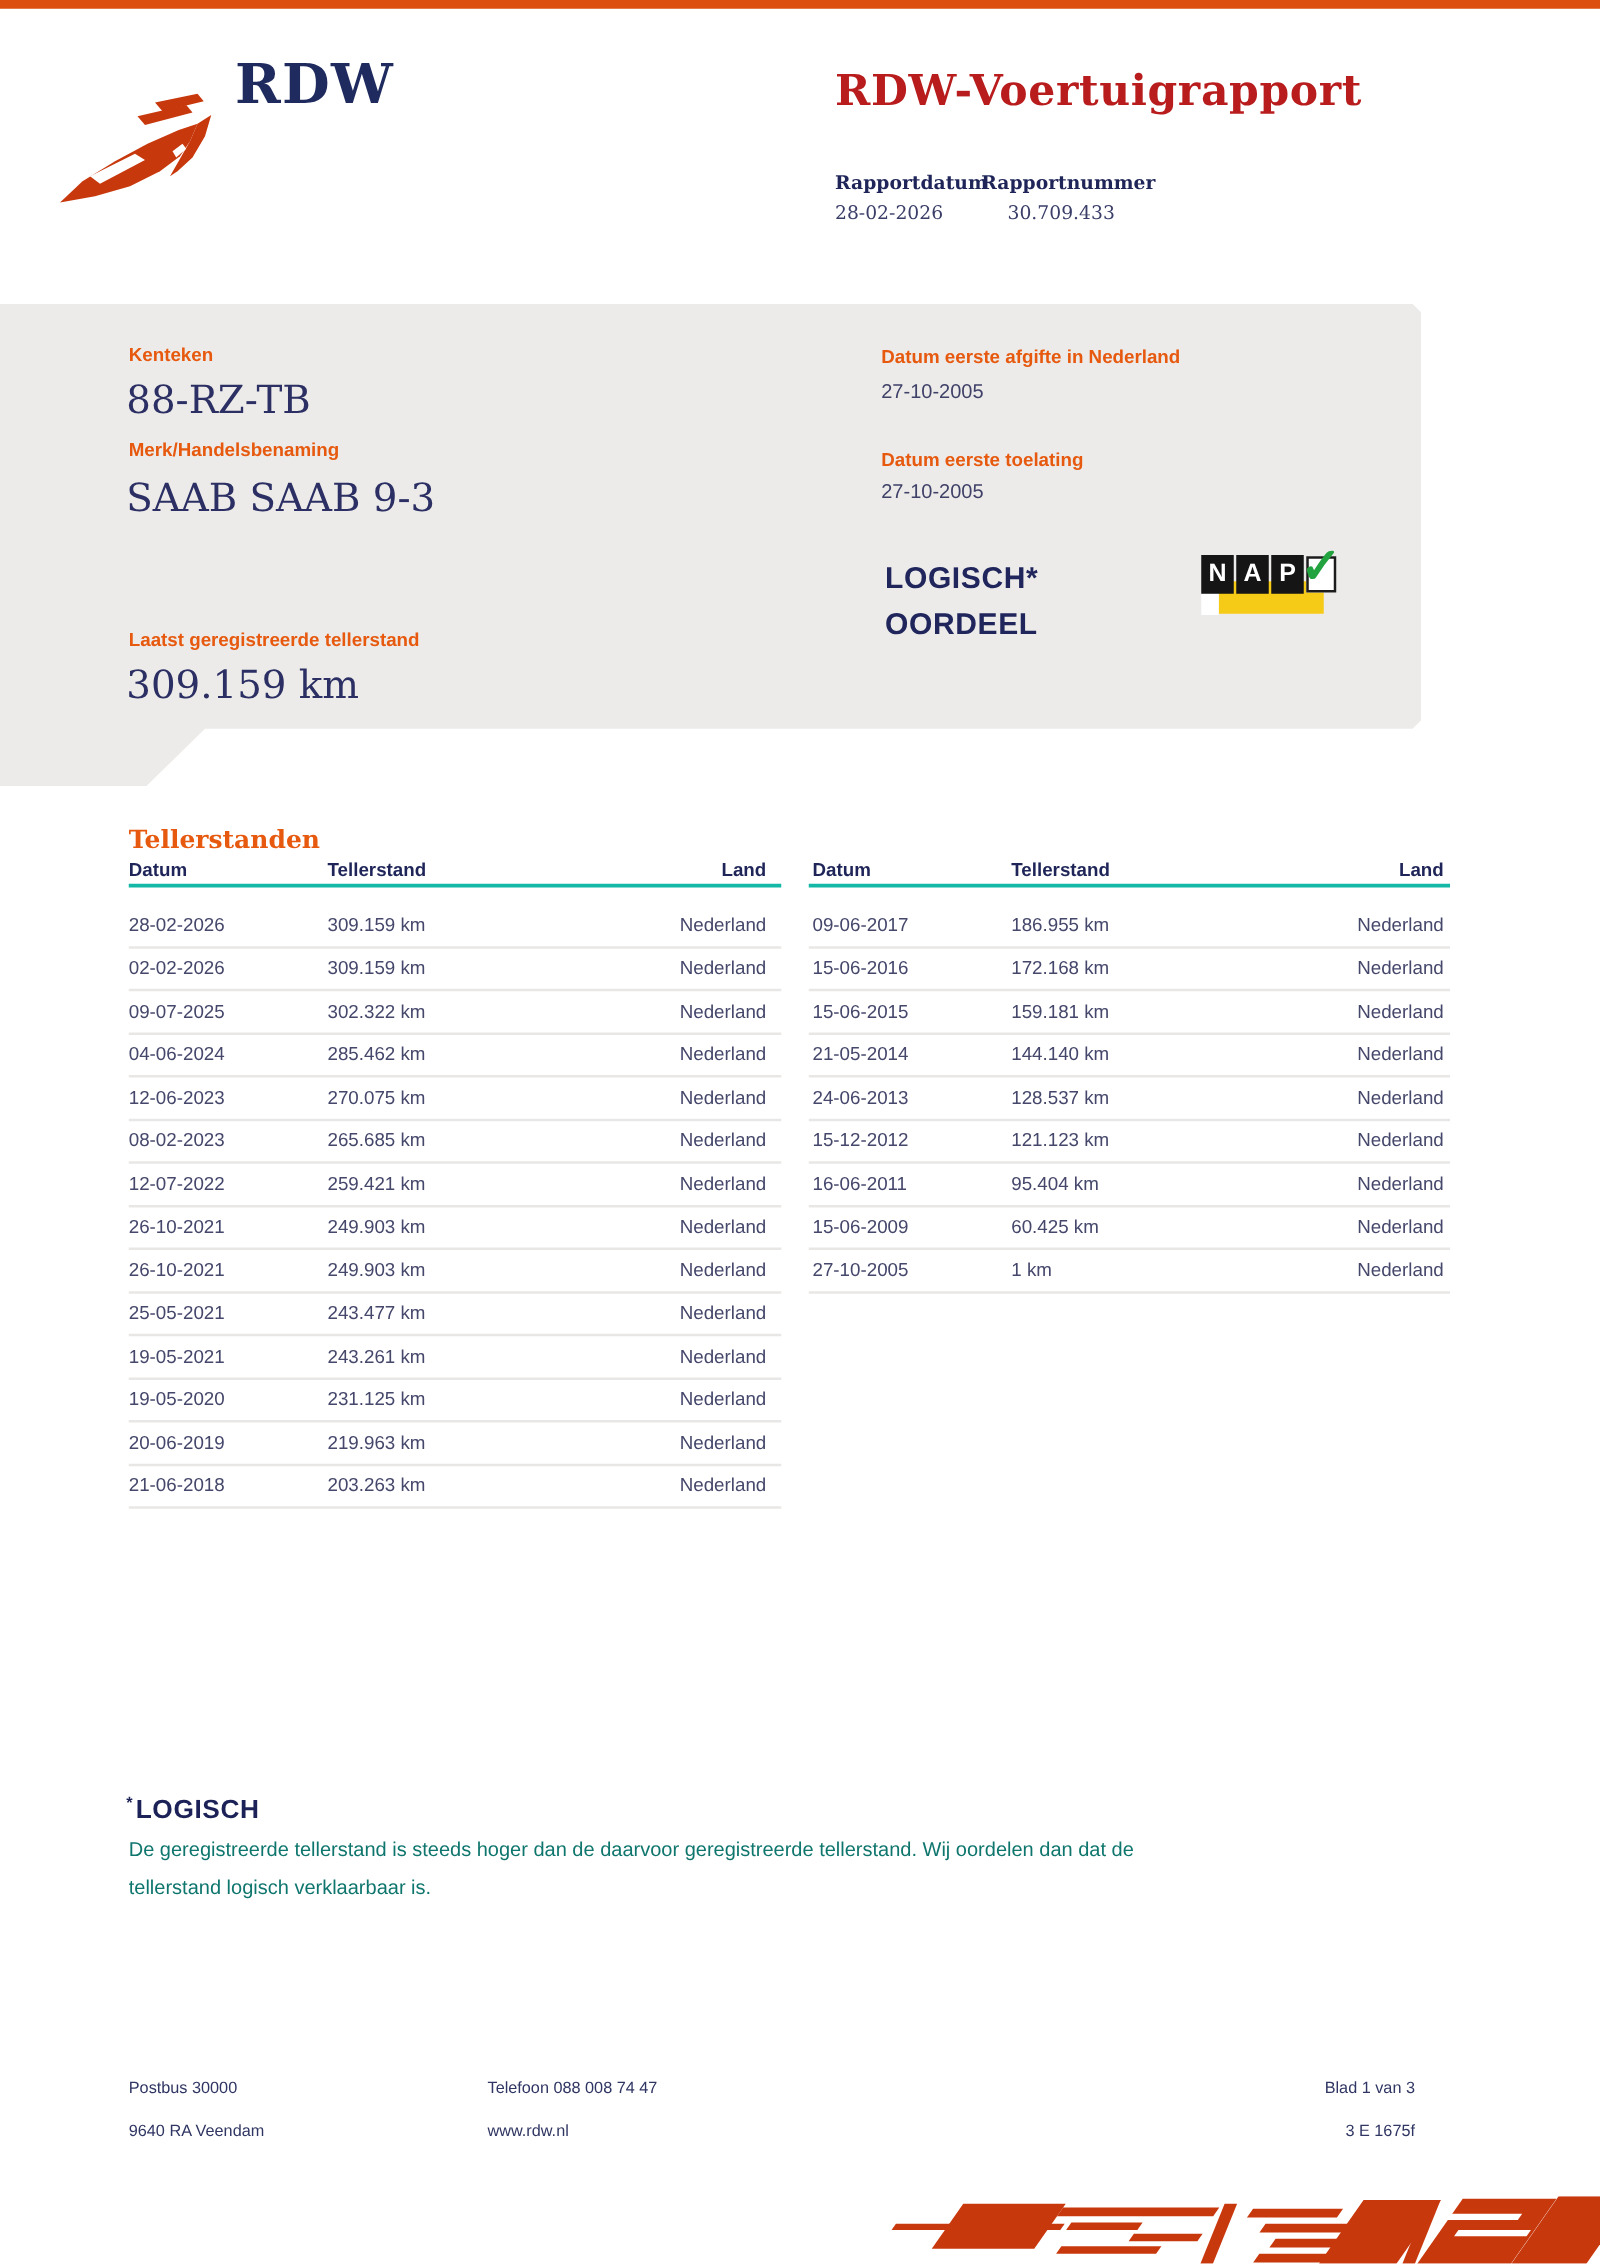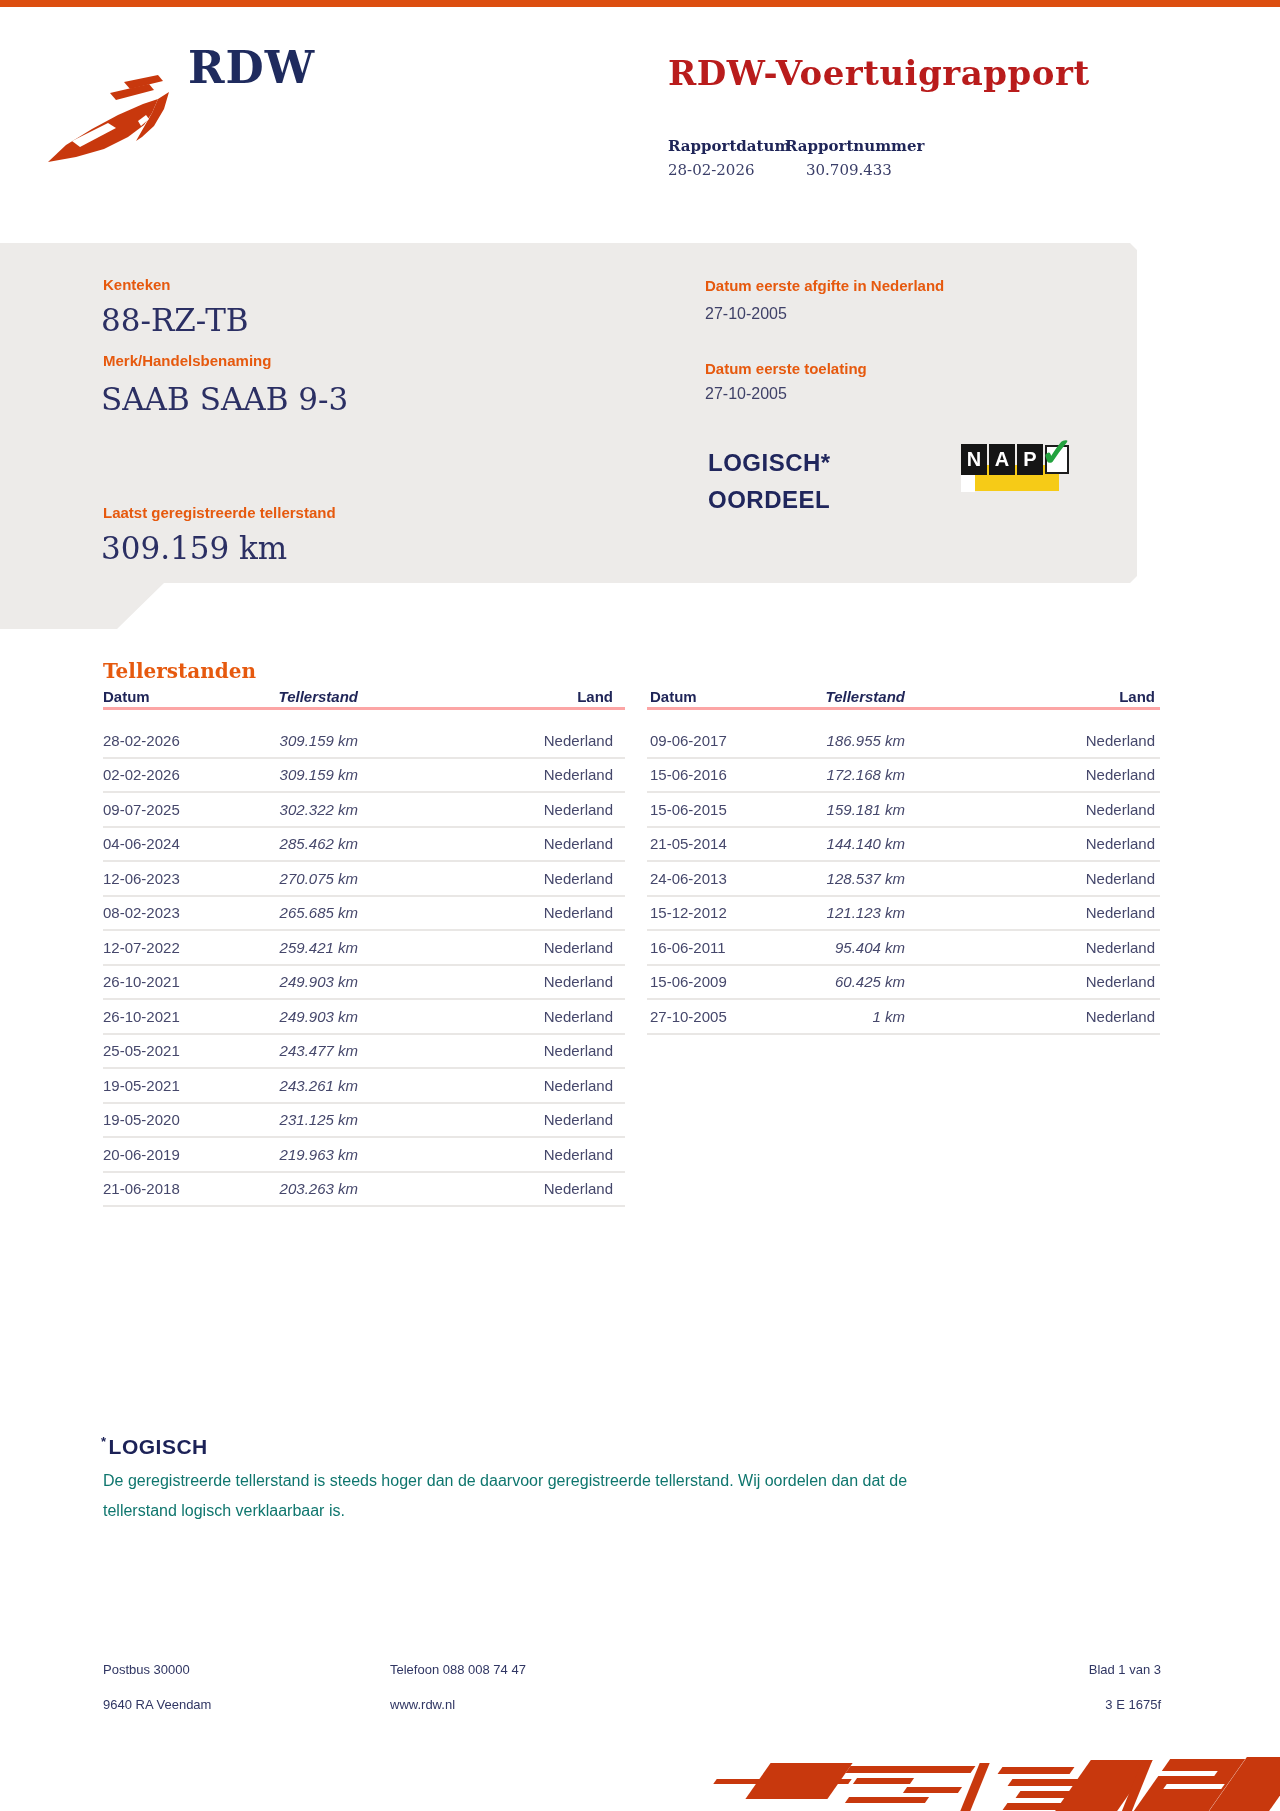--- a/index.html
+++ b/index.html
@@ -85,52 +85,52 @@
 
   
   .section-label{
     position:absolute;left:103px;top:659px;
     font-family:"DejaVu Serif",serif;font-weight:bold;
     font-size:20px;color:#E6590E;
   }
   .mtable{position:absolute;top:688px;}
   .mtable .thead{
     display:flex;height:19px;
-    border-bottom:3px solid #fca5a5;
+    border-bottom:3px solid #14b8a6;
     font-weight:bold;font-size:15px;color:#1F2558;
   }
   .mtable .rows{margin-top:14px;}
   .mtable .row{
     display:flex;height:34.5px;align-items:center;
     border-bottom:2px solid #E9E7E5;
     font-size:15px;color:#45476B;box-sizing:border-box;
   }
   .c1{width:159px;text-align:left;}
-  .c2{width:96px;text-align:right;font-style:italic;}
+  .c2{width:96px;text-align:left;}
   .c3{flex:1;text-align:right;}
   .t-left{left:103px;width:522px;}
   .t-left .c3{padding-right:12px;}
   .t-right{left:647px;width:513px;}
   .t-right .thead,.t-right .row{padding-left:3px;}
   .t-right .c3{padding-right:5px;}
 
   
   .logisch-head{
     position:absolute;left:101px;top:1434px;
     font-weight:bold;font-size:21px;color:#1C2257;letter-spacing:.5px;
   }
   .logisch-head .ast{font-size:13px;vertical-align:8px;margin-right:2px;}
   .logisch-text{
     position:absolute;left:103px;top:1466px;width:858px;
     font-size:16px;line-height:30px;color:#0f766e;
   }
 
   
   .foot{position:absolute;font-size:13px;color:#303663;}
-  .foot-right{right:119px;text-align:center;}
+  .foot-right{right:148px;text-align:center;}
 
   
   .decor{position:absolute;left:700px;top:1757px;width:580px;height:54px;overflow:hidden;}
   .dshape{position:absolute;background:#C8380D;transform:skewX(-35deg);}
   .dshape.white{background:#ffffff;}
 </style>
 </head>
 <body>
 
 <div class="topbar"></div>

